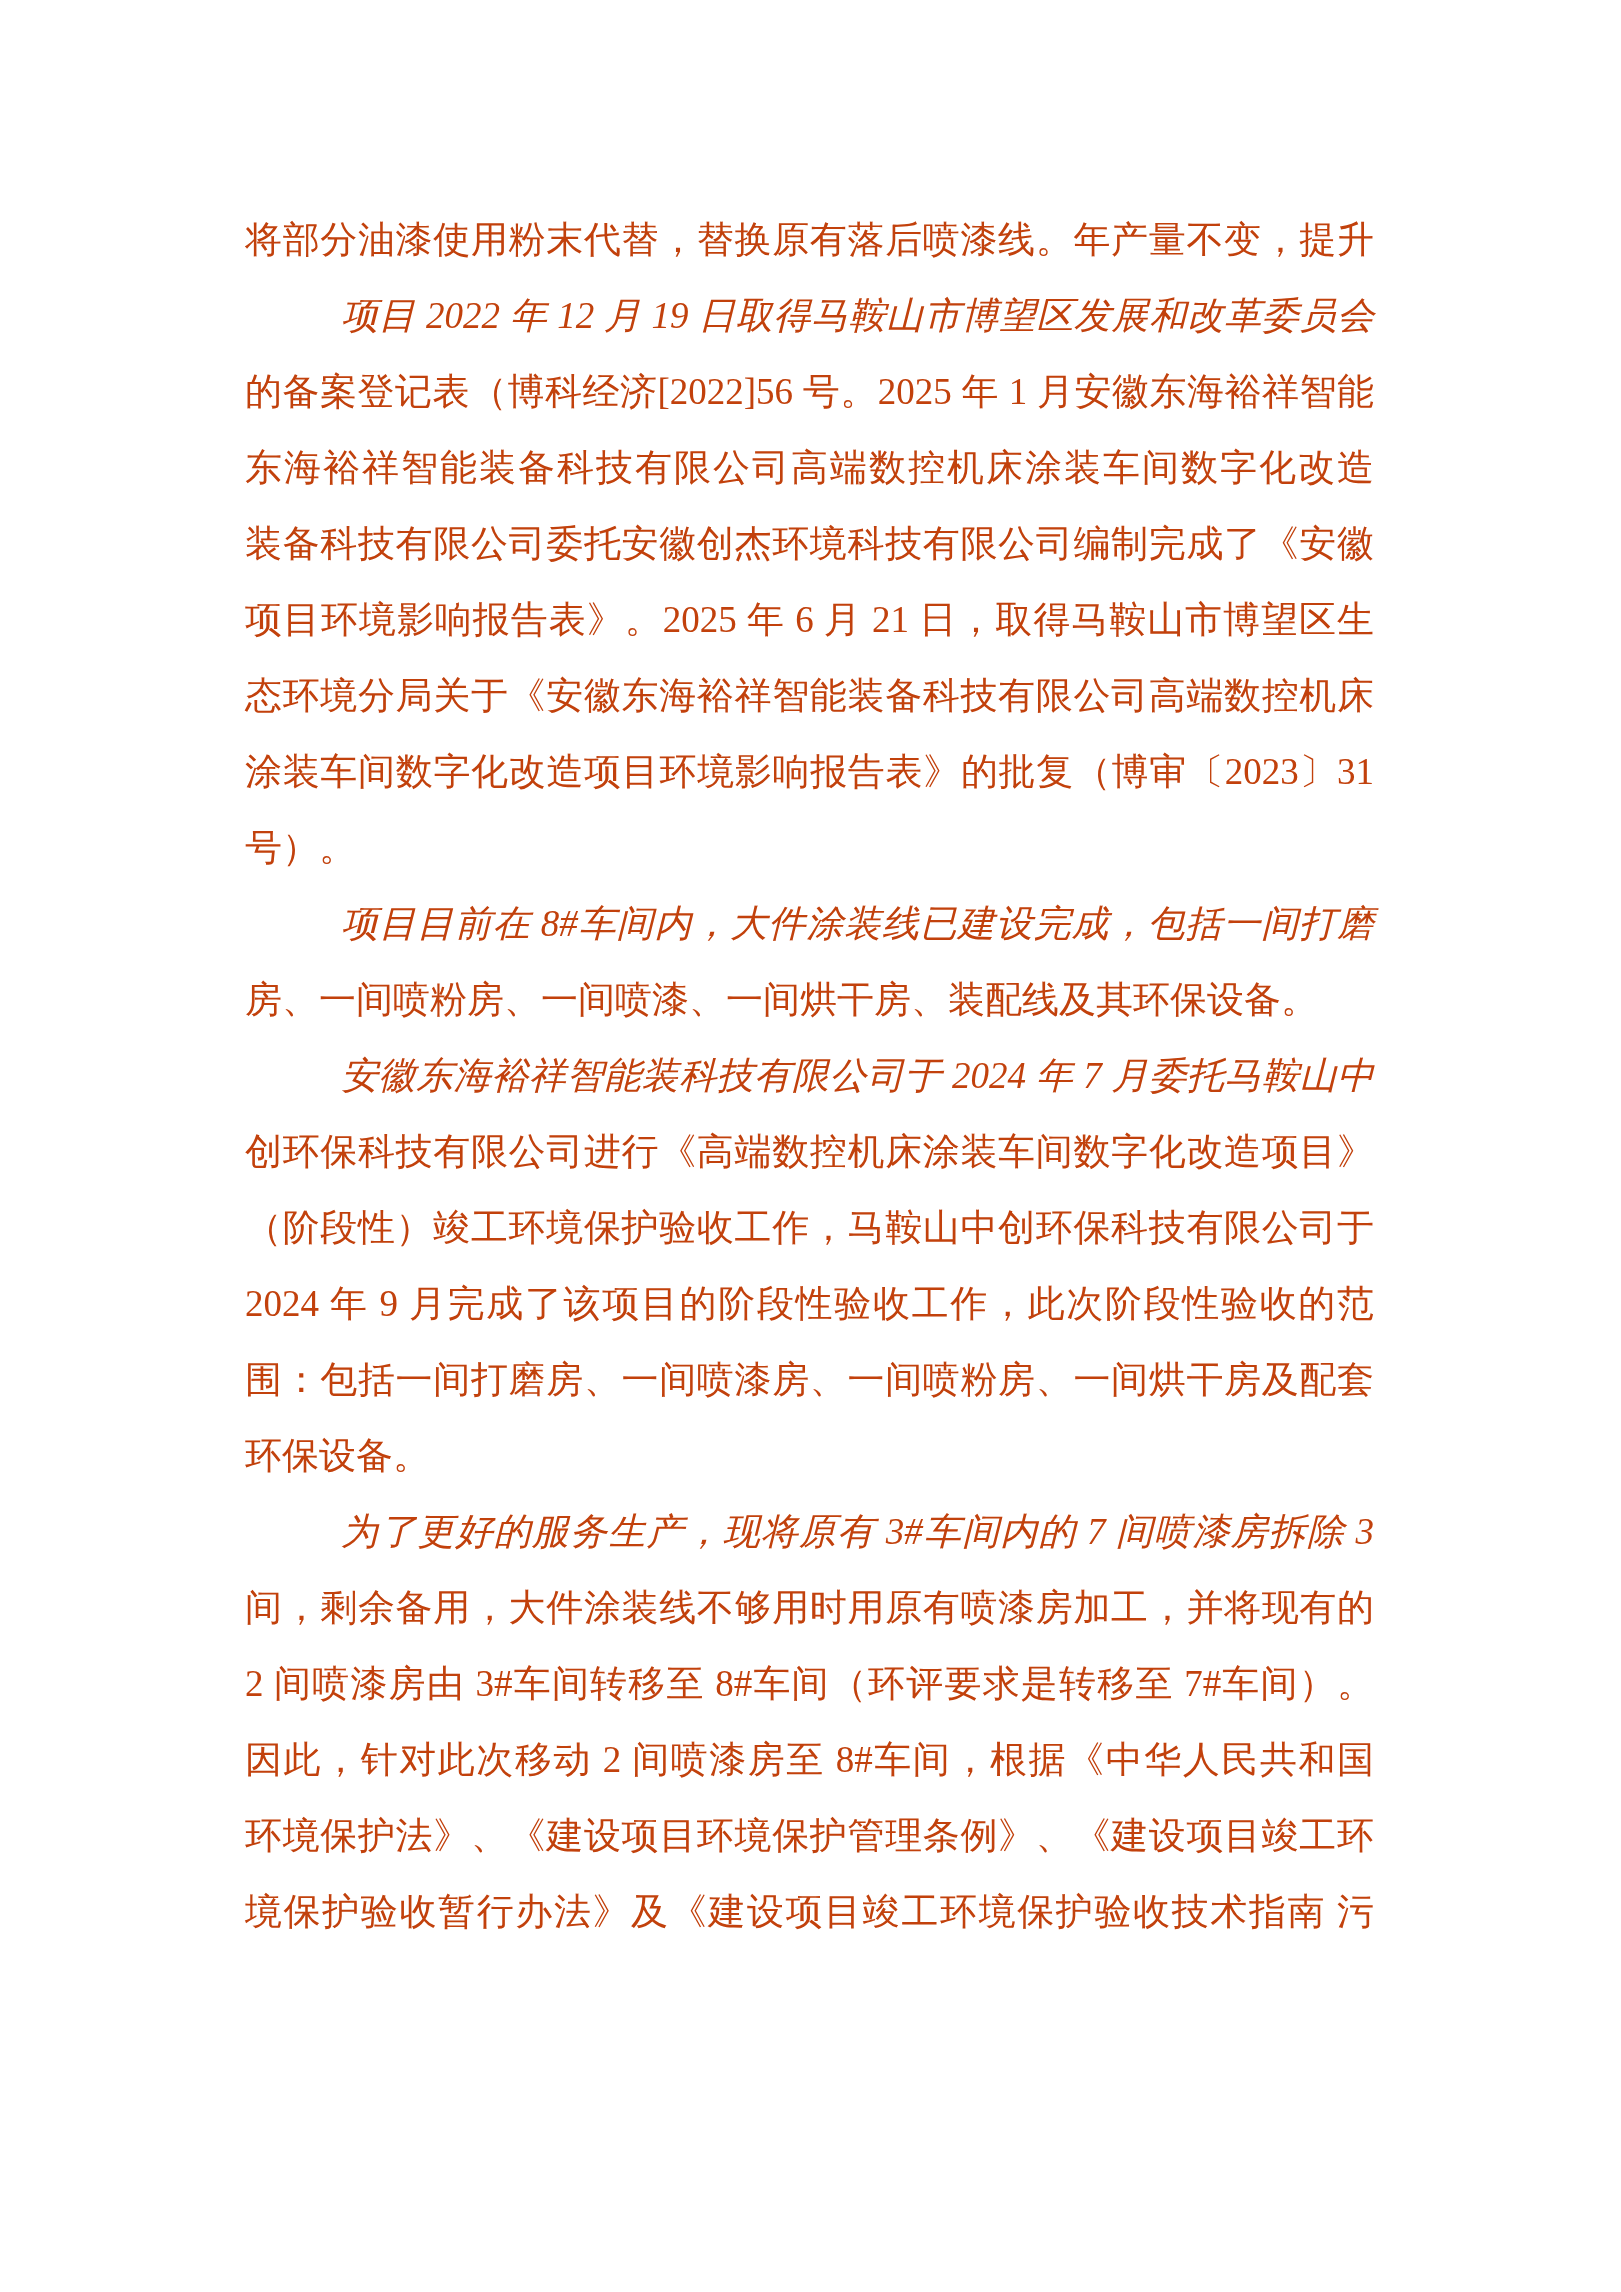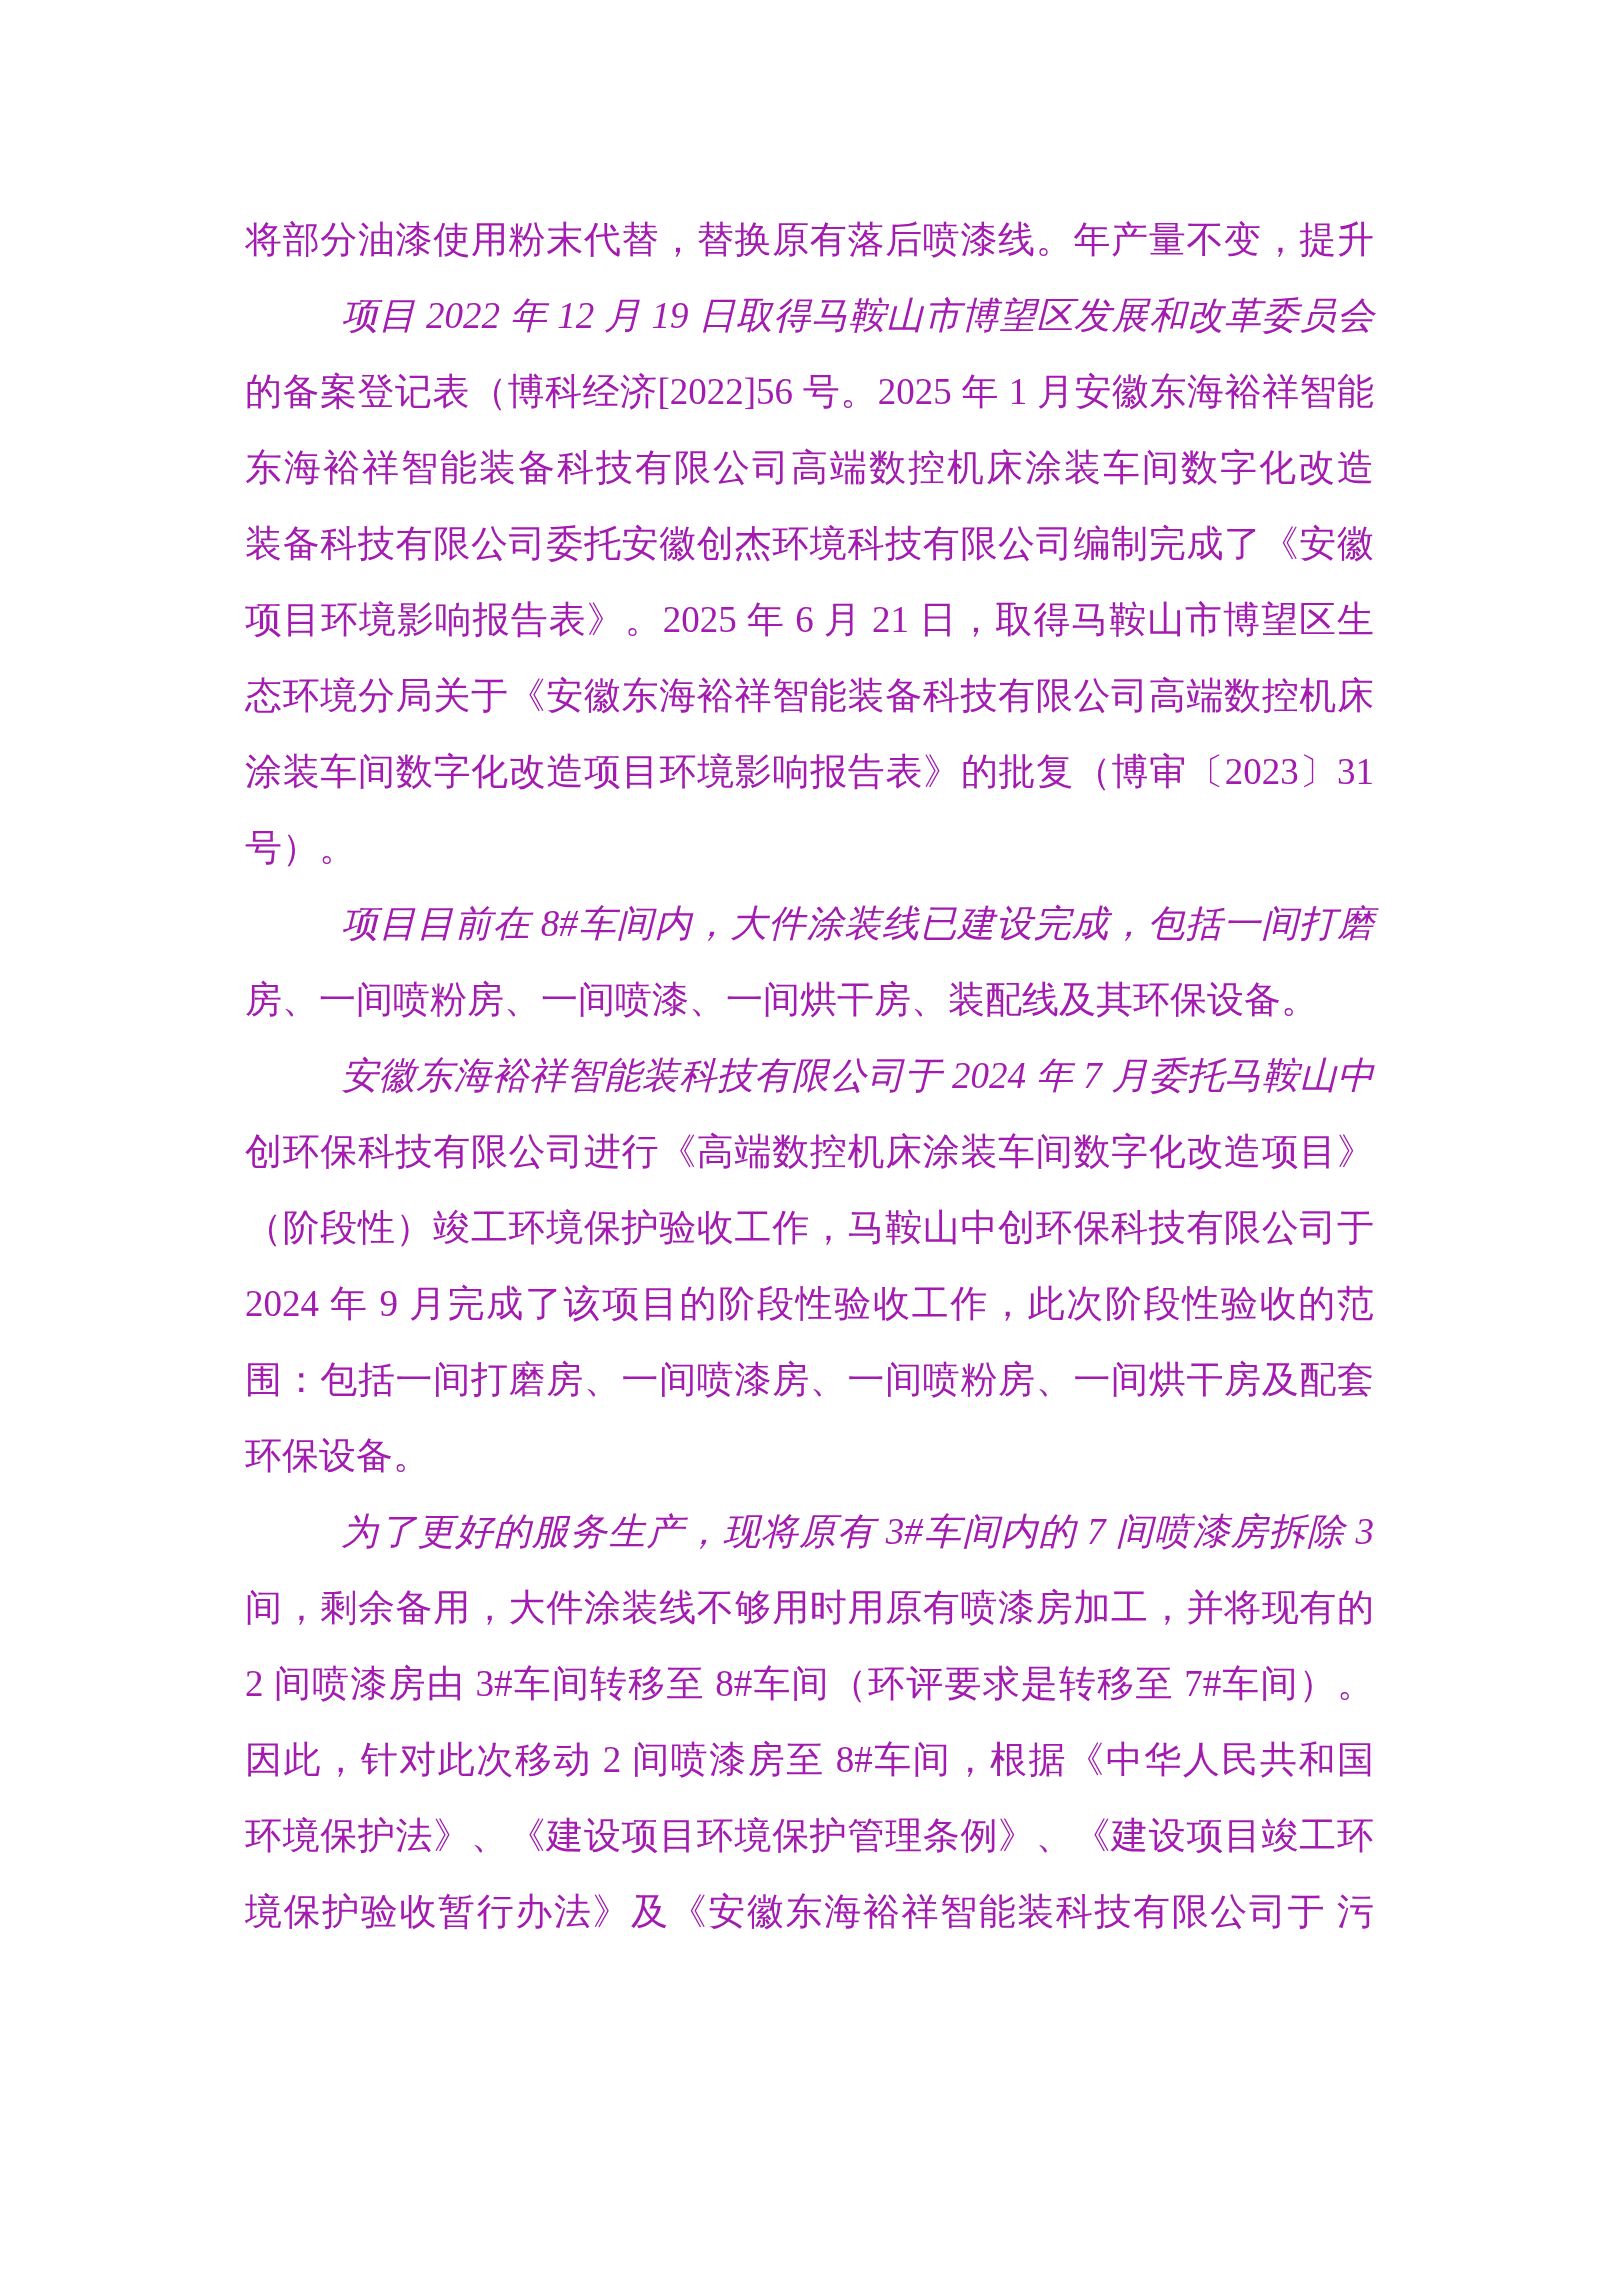--- a/index.html
+++ b/index.html
@@ -37,21 +37,21 @@
     font-style: italic;
   }
   .line.para-end {
     text-align-last: left;
   }
 </style>
 </head>
 <body>
 
 <div class="page">
-  <div class="body-text" id="body-text" style="background: rgb(255, 255, 255); color: #a21caf;">
+  <div class="body-text" id="body-text" style="background: rgb(255, 255, 255); color: #c2410c;">
       <div class="line">将部分油漆使用粉末代替，替换原有落后喷漆线。年产量不变，提升</div>
       <div class="line indent">项目 2022 年 12 月 19 日取得马鞍山市博望区发展和改革委员会</div>
       <div class="line">的备案登记表（博科经济[2022]56 号。2025 年 1 月安徽东海裕祥智能</div>
       <div class="line">东海裕祥智能装备科技有限公司高端数控机床涂装车间数字化改造</div>
       <div class="line">装备科技有限公司委托安徽创杰环境科技有限公司编制完成了《安徽</div>
       <div class="line">项目环境影响报告表》。2025 年 6 月 21 日，取得马鞍山市博望区生</div>
       <div class="line">态环境分局关于《安徽东海裕祥智能装备科技有限公司高端数控机床</div>
       <div class="line">涂装车间数字化改造项目环境影响报告表》的批复（博审〔2023〕31</div>
       <div class="line para-end">号）。</div>
       <div class="line indent">项目目前在 8#车间内，大件涂装线已建设完成，包括一间打磨</div>
@@ -60,16 +60,16 @@
       <div class="line">创环保科技有限公司进行《高端数控机床涂装车间数字化改造项目》</div>
       <div class="line">（阶段性）竣工环境保护验收工作，马鞍山中创环保科技有限公司于</div>
       <div class="line">2024 年 9 月完成了该项目的阶段性验收工作，此次阶段性验收的范</div>
       <div class="line">围：包括一间打磨房、一间喷漆房、一间喷粉房、一间烘干房及配套</div>
       <div class="line para-end">环保设备。</div>
       <div class="line indent">为了更好的服务生产，现将原有 3#车间内的 7 间喷漆房拆除 3</div>
       <div class="line">间，剩余备用，大件涂装线不够用时用原有喷漆房加工，并将现有的</div>
       <div class="line">2 间喷漆房由 3#车间转移至 8#车间（环评要求是转移至 7#车间）。</div>
       <div class="line">因此，针对此次移动 2 间喷漆房至 8#车间，根据《中华人民共和国</div>
       <div class="line">环境保护法》、《建设项目环境保护管理条例》、《建设项目竣工环</div>
-      <div class="line">境保护验收暂行办法》及《安徽东海裕祥智能装科技有限公司于 污</div>
+      <div class="line">境保护验收暂行办法》及《建设项目竣工环境保护验收技术指南 污</div>
     </div>
 </div>
 
 
 </body></html>

